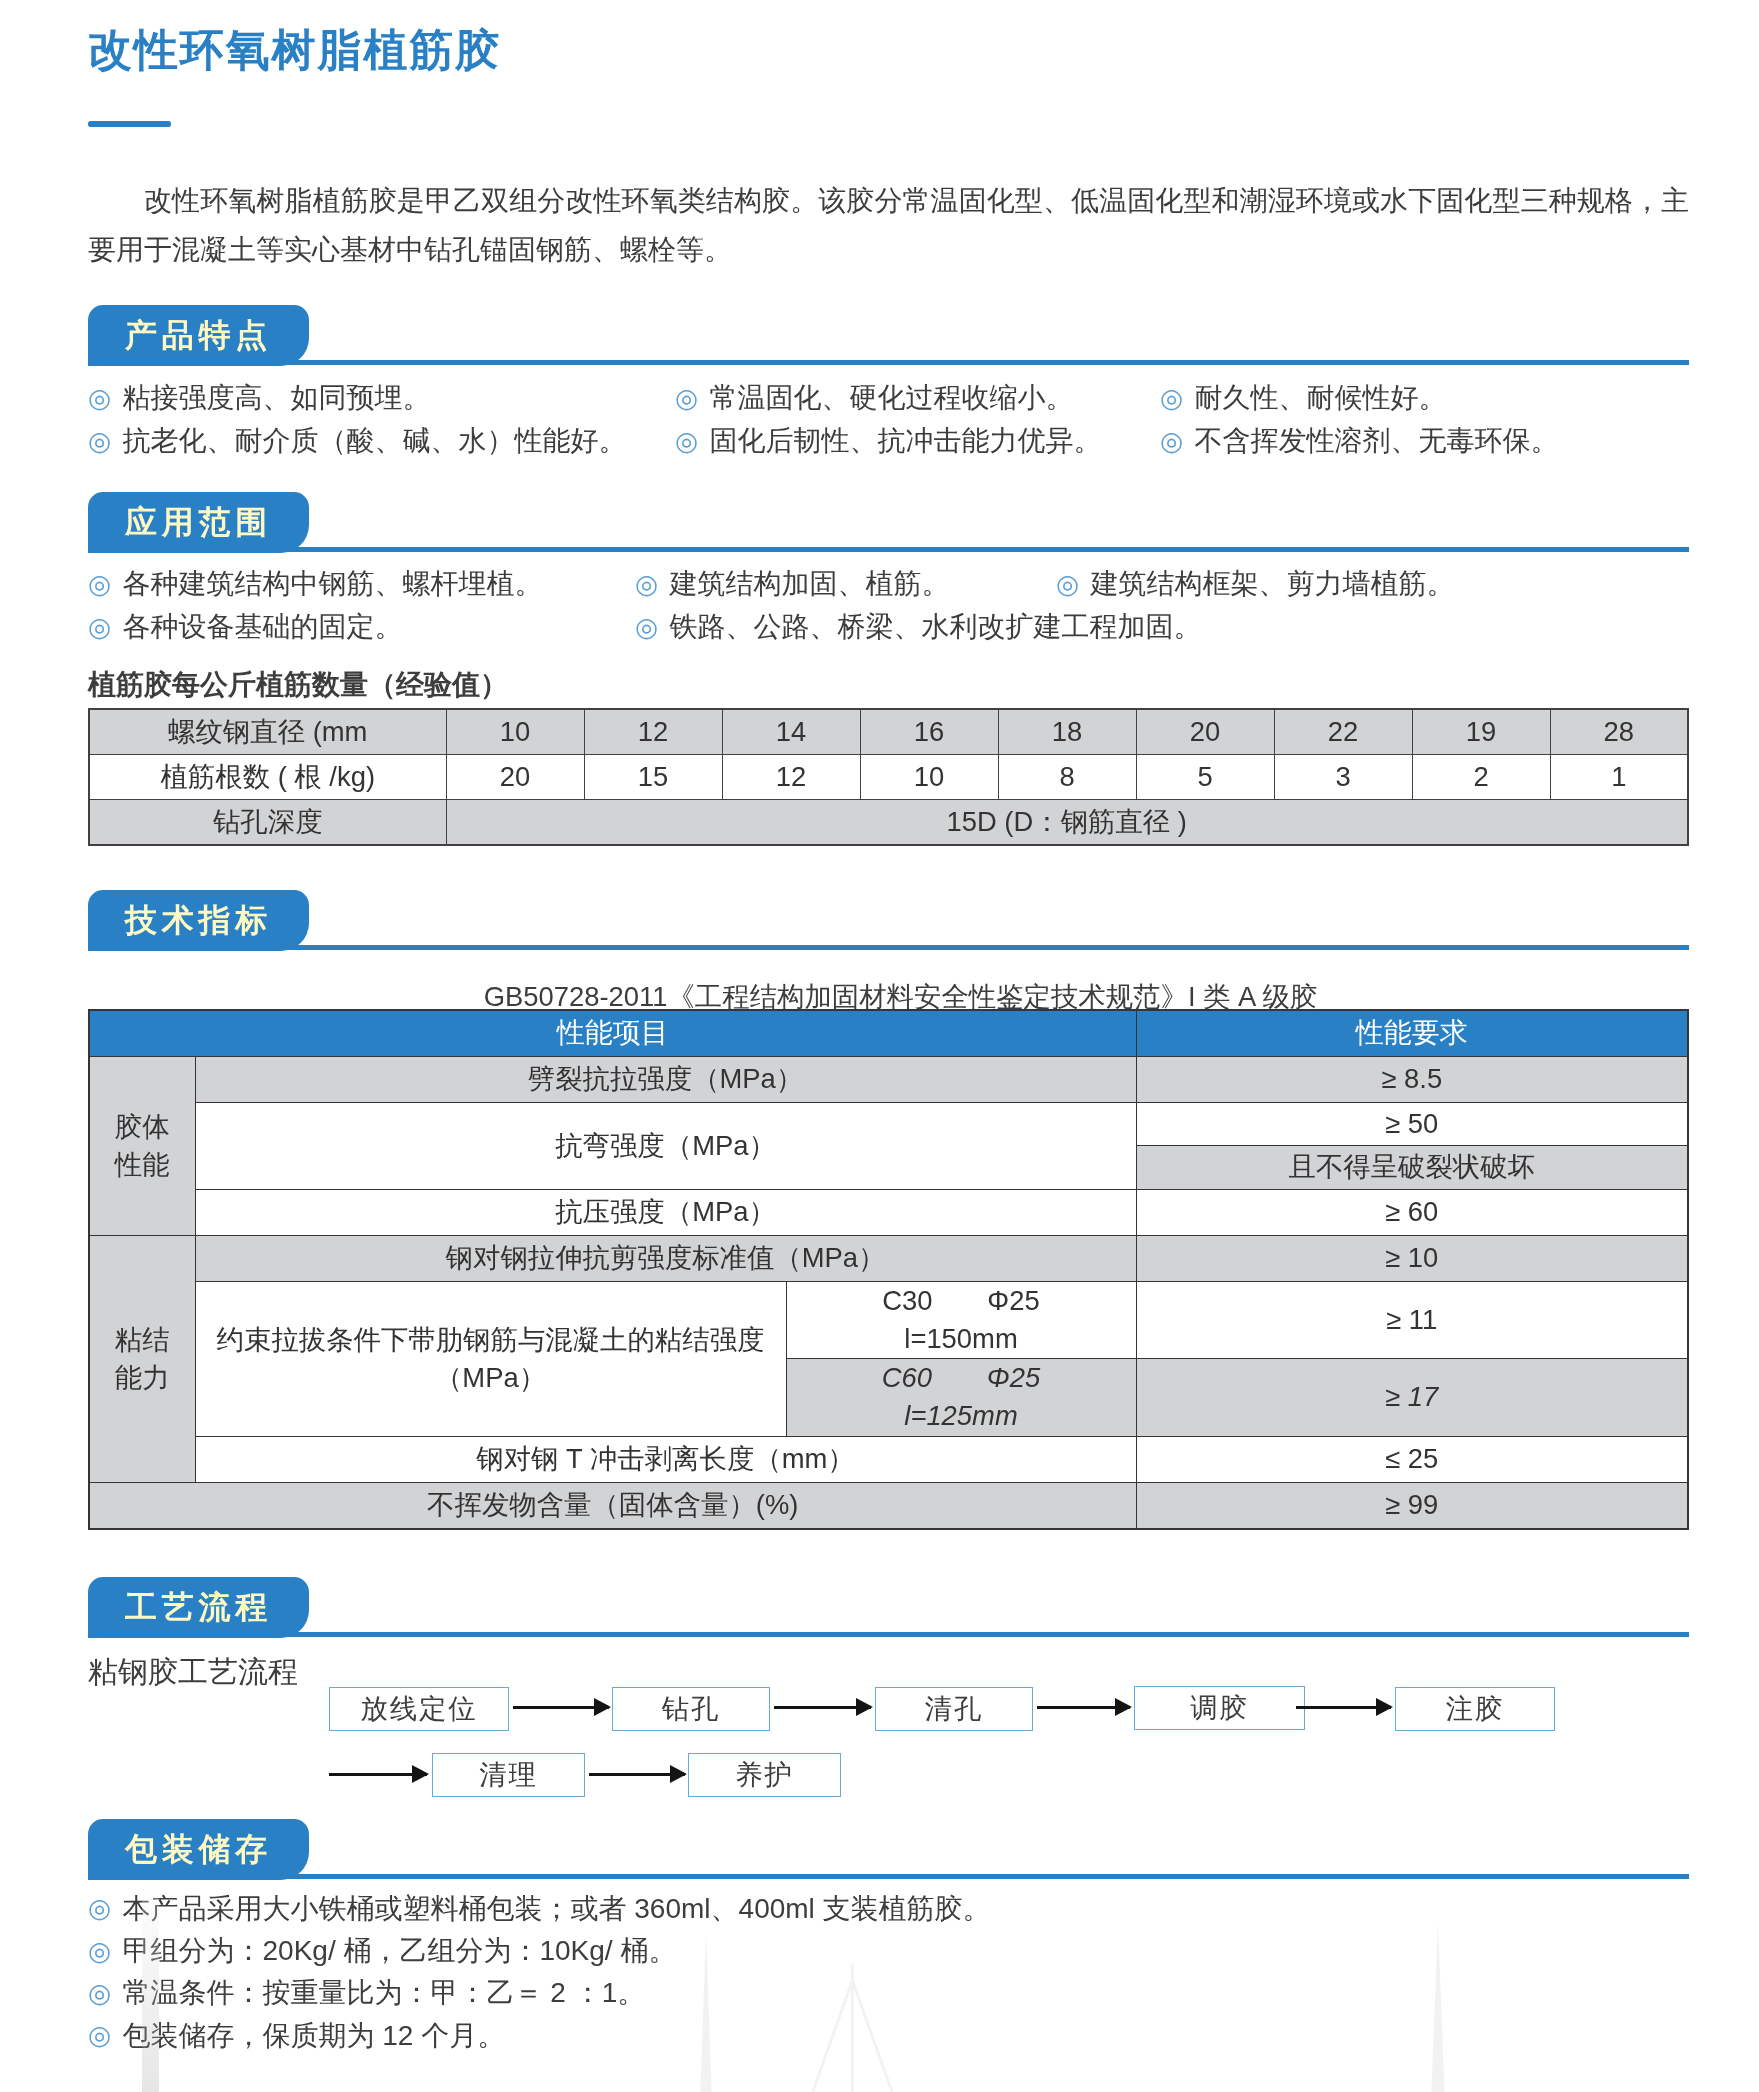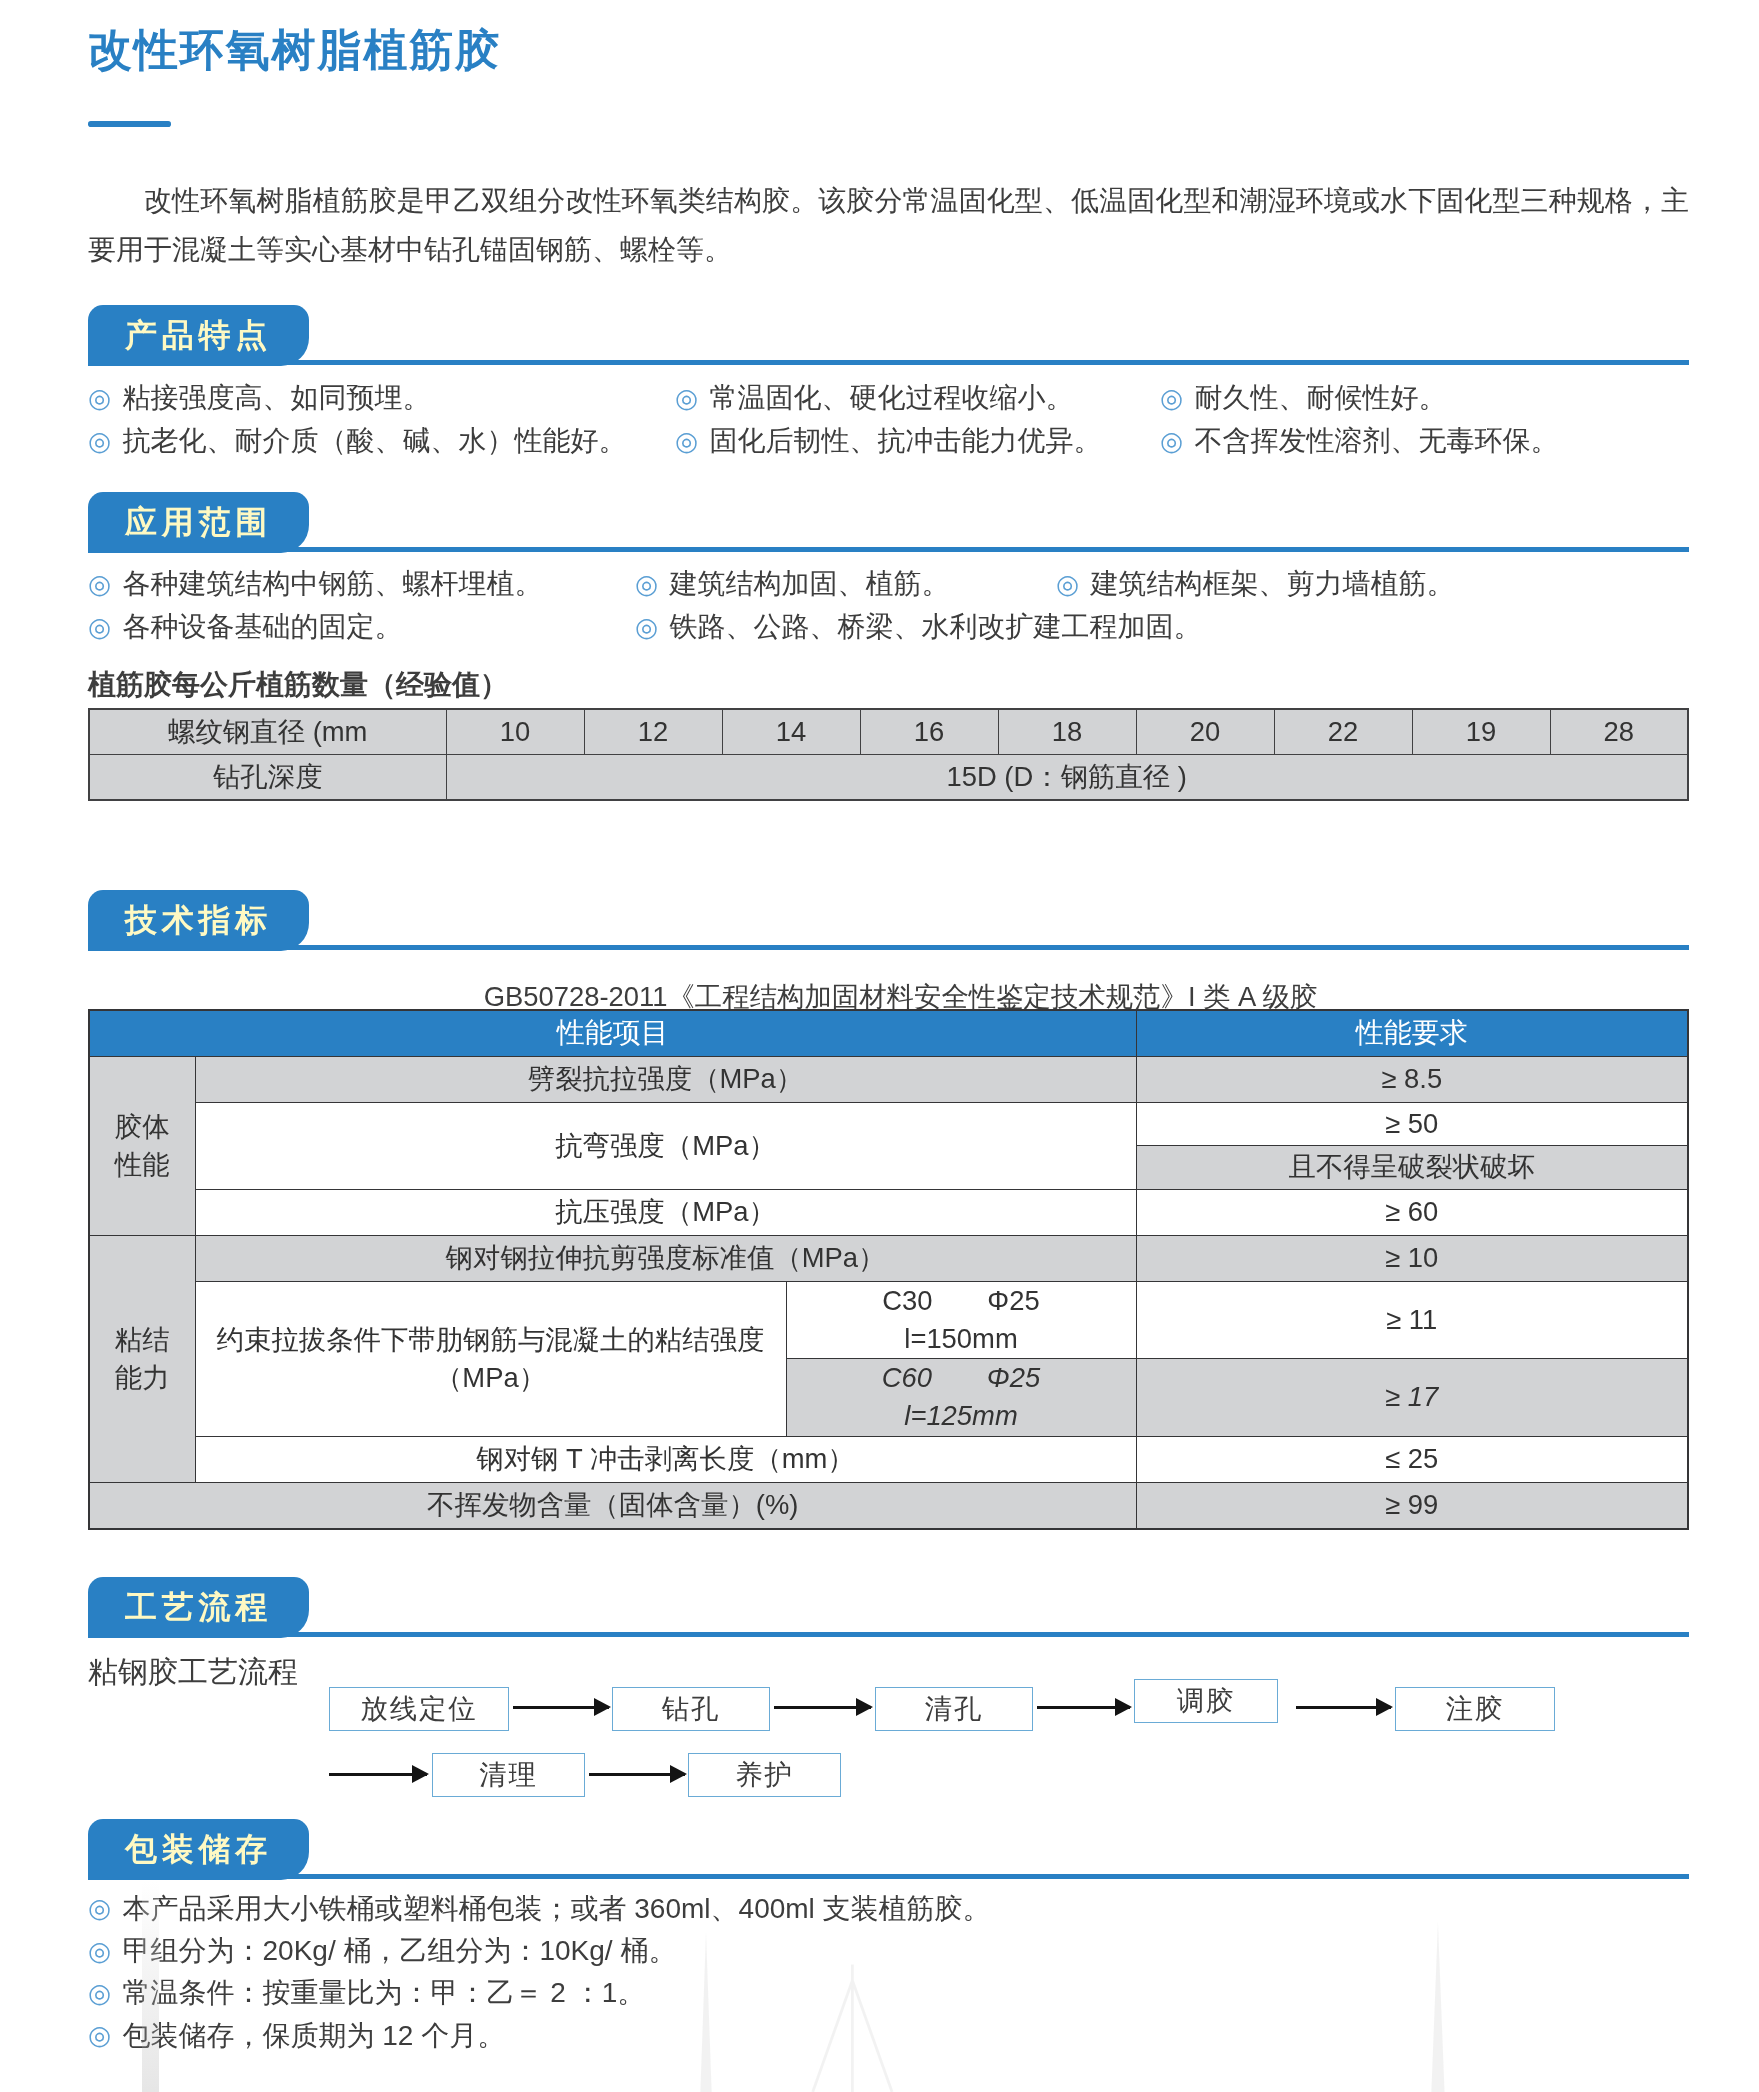--- a/index.html
+++ b/index.html
@@ -164,20 +164,32 @@
     <td>10</td>
     <td>12</td>
     <td>14</td>
     <td>16</td>
     <td>18</td>
     <td>20</td>
     <td>22</td>
     <td>19</td>
     <td>28</td>
   </tr>
+  <tr>
+    <td>植筋根数 ( 根 /kg)</td>
+    <td>20</td>
+    <td>15</td>
+    <td>12</td>
+    <td>10</td>
+    <td>8</td>
+    <td>5</td>
+    <td>3</td>
+    <td>2</td>
+    <td>1</td>
+  </tr>
   <tr class="g">
     <td>钻孔深度</td>
     <td colspan="9">15D (D：钢筋直径 )</td>
   </tr>
   </tbody>
 </table>
 
 <div class="abs sec" style="top:890px;">
   <div class="badge">
     <span>技术指标</span>
@@ -262,21 +274,21 @@
 </div>
 <p class="abs process-subtitle">粘钢胶工艺流程</p>
 
 <div class="abs flow">
   <div class="fbox" style="left:241px;top:9.5px;width:180px;">放线定位</div>
   <div class="arrow" style="left:425px;top:29px;width:96px;"></div>
   <div class="fbox" style="left:524px;top:9.5px;width:158px;">钻孔</div>
   <div class="arrow" style="left:686px;top:29px;width:97px;"></div>
   <div class="fbox" style="left:787px;top:9.5px;width:158px;">清孔</div>
   <div class="arrow" style="left:949px;top:29px;width:93px;"></div>
-  <div class="fbox" style="left:1046px;top:2px;width:144px;">调胶</div>
+  <div class="fbox" style="left:1046px;top:9px;width:171px;">调胶</div>
   <div class="arrow" style="left:1208px;top:29px;width:95px;"></div>
   <div class="fbox" style="left:1307px;top:9.5px;width:160px;">注胶</div>
 
   <div class="arrow" style="left:241px;top:96px;width:98px;"></div>
   <div class="fbox" style="left:344px;top:76px;width:153px;">清理</div>
   <div class="arrow" style="left:501px;top:96px;width:96px;"></div>
   <div class="fbox" style="left:600px;top:76px;width:153px;">养护</div>
 </div>
 
 <div class="abs sec" style="top:1819px;">

